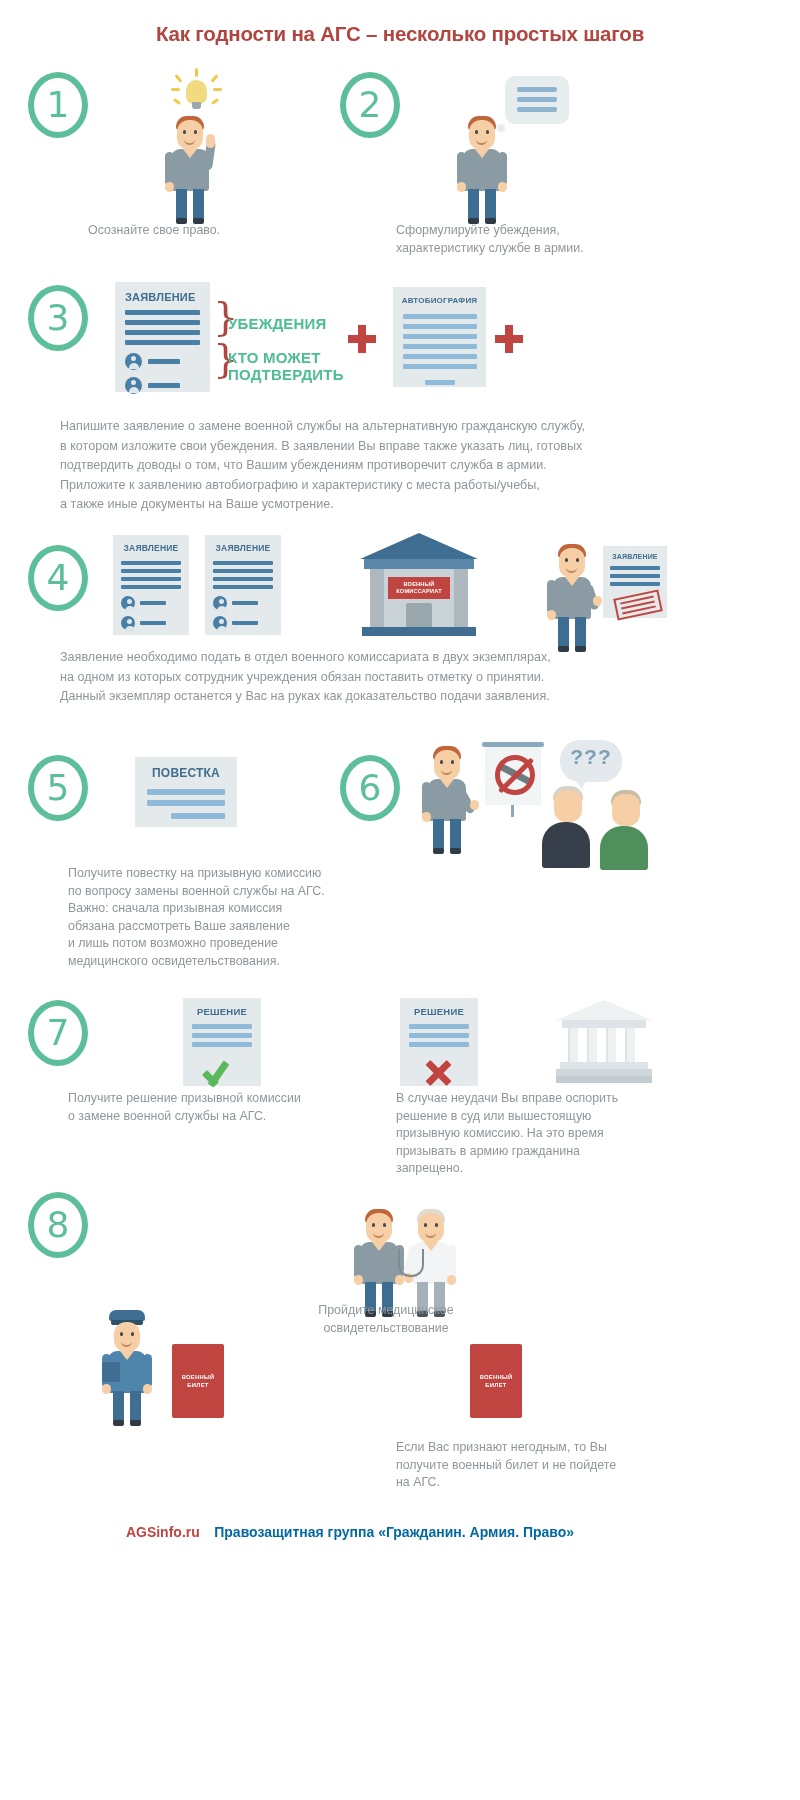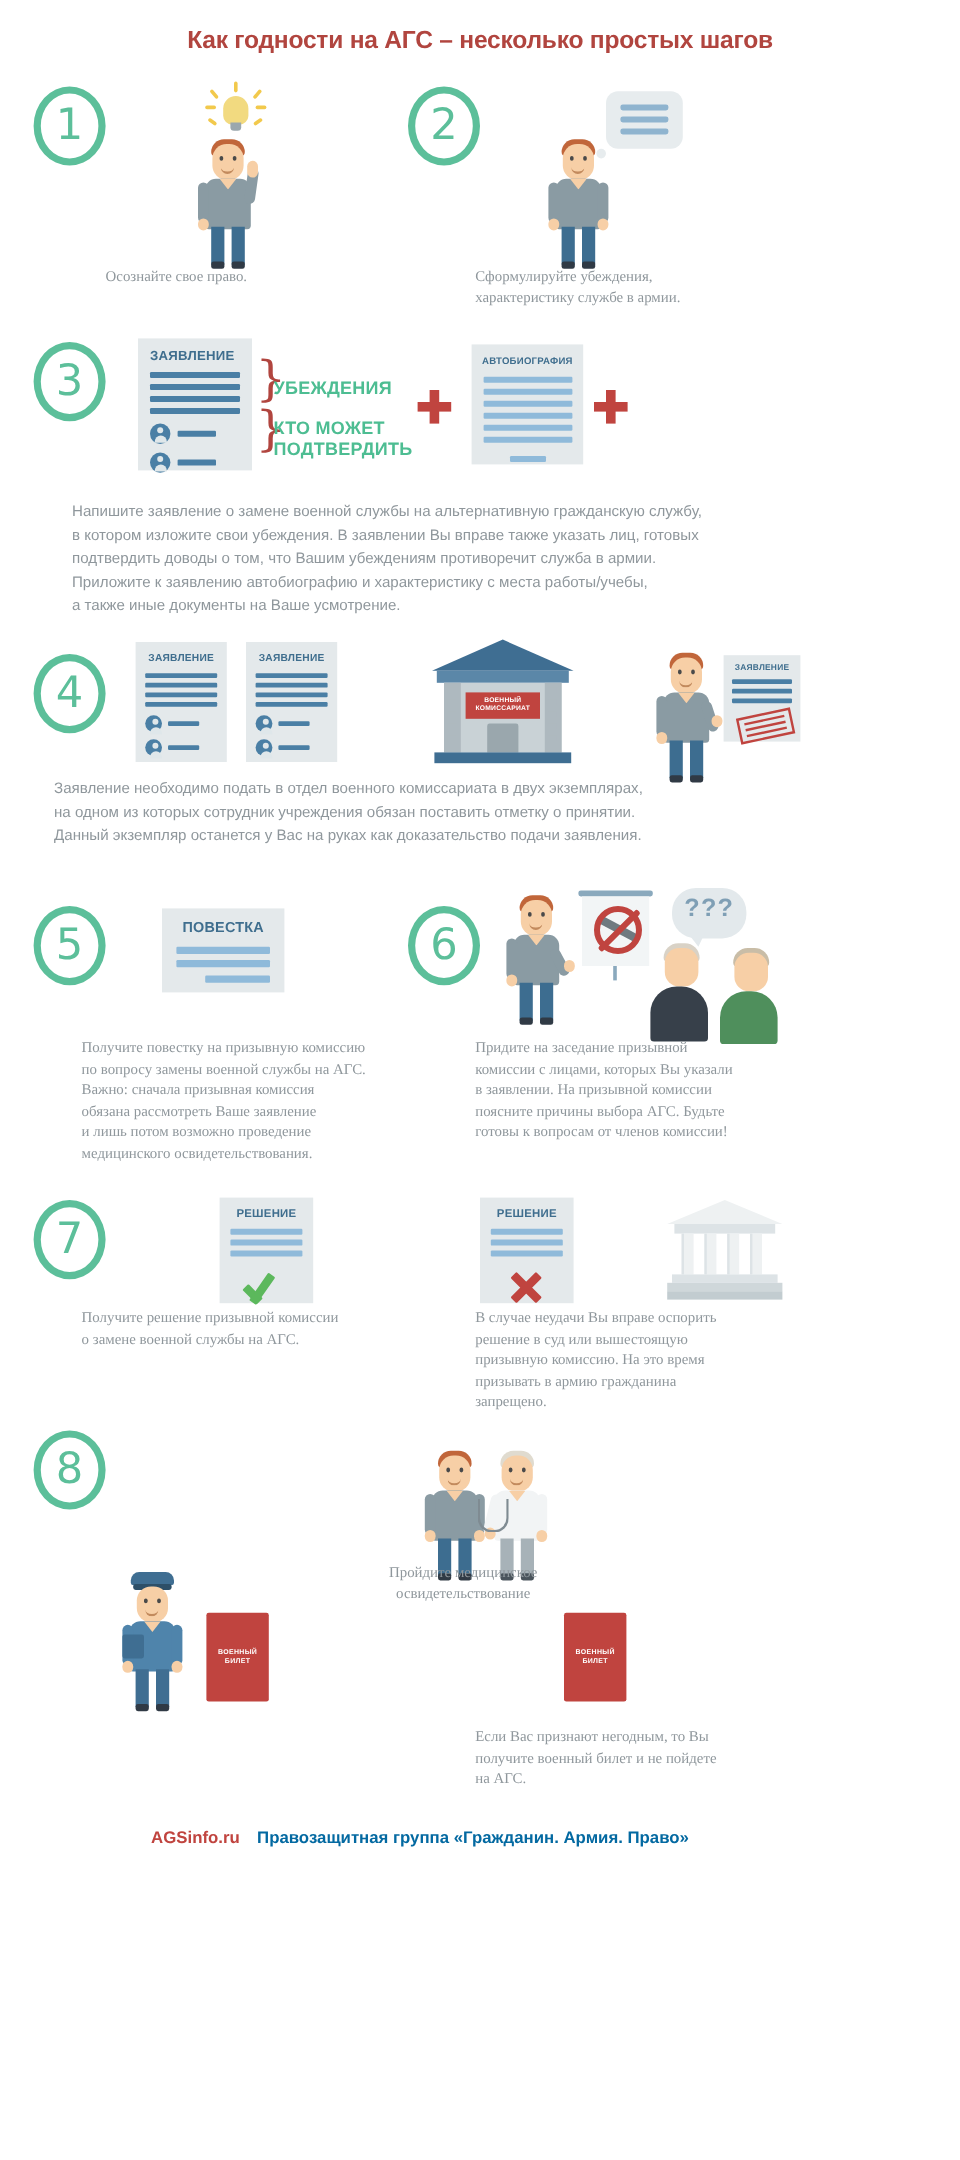--- a/index.html
+++ b/index.html
@@ -18,21 +18,21 @@
 
   
   .step{position:relative;}
   .num{
     width:60px;height:66px;border:6px solid #5cbf9a;border-radius:50%;
     display:flex;align-items:center;justify-content:center;
     font-size:36px;color:#5cbf9a;font-weight:400;line-height:1;
     font-family:"DejaVu Sans",sans-serif;box-sizing:border-box;
   }
   .cap{
-    font-size:12.4px;line-height:1.42;color:#8f979c;font-family:Liberation Serif, serif;
+    font-size:12.4px;line-height:1.42;color:#8f979c;
   }
   .para{
     font-size:12.6px;line-height:1.55;color:#8f979c;
   }
 
   
   .person{position:relative;width:54px;height:112px;}
   .p-head{position:absolute;left:14px;top:8px;width:26px;height:30px;border-radius:12px;background:#f7cfa6;}
   .p-hair{position:absolute;left:13px;top:4px;width:28px;height:14px;border-radius:13px 13px 4px 4px;background:#c1663a;}
   .p-hair.grey{background:#d9d2c6;}
@@ -358,21 +358,21 @@
       <div class="dline" style="margin:4px auto 0;width:50px;height:4px;"></div>
       <div class="dline" style="margin:4px auto 0;width:50px;height:4px;"></div>
       <div style="position:absolute;left:12px;top:48px;width:42px;height:18px;border:2px solid #c0443f;transform:rotate(-12deg);">
         <div style="background:#c0443f;height:2px;margin:3px 4px;"></div>
         <div style="background:#c0443f;height:2px;margin:3px 4px;"></div>
         <div style="background:#c0443f;height:2px;margin:3px 4px;"></div>
       </div>
     </div>
   </div>
 
-  <div class="para abs" style="left:45px;top:648px;width:660px;white-space:pre-line;">Заявление необходимо подать в отдел военного комиссариата в двух экземплярах,
+  <div class="para abs" style="left:60px;top:648px;width:660px;white-space:pre-line;">Заявление необходимо подать в отдел военного комиссариата в двух экземплярах,
 на одном из которых сотрудник учреждения обязан поставить отметку о принятии.
 Данный экземпляр останется у Вас на руках как доказательство подачи заявления.</div>
 
   <div class="step abs" style="left:28px;top:755px;">
     <div class="num">5</div>
   </div>
   <div class="doc abs" style="left:135px;top:757px;width:102px;height:70px;padding:9px 12px 0;">
     <div class="dtitle" style="font-size:12px;">ПОВЕСТКА</div>
     <div class="dline light" style="margin:9px 0 0 0;width:78px;height:6px;"></div>
     <div class="dline light" style="margin:5px 0 0 0;width:78px;height:6px;"></div>
@@ -425,25 +425,20 @@
       <div class="p-hair grey" style="left:15px;top:2px;width:30px;height:16px;"></div>
       <div class="p-head" style="left:16px;top:6px;width:28px;height:32px;"></div>
       <div class="p-body dark" style="left:4px;top:38px;width:48px;height:46px;border-radius:22px 22px 3px 3px;"></div>
     </div>
     <div class="person" style="position:absolute;left:176px;top:50px;width:58px;">
       <div class="p-hair grey" style="left:15px;top:2px;width:30px;height:16px;background:#c9bda7;"></div>
       <div class="p-head" style="left:16px;top:6px;width:28px;height:32px;"></div>
       <div class="p-body green" style="left:4px;top:38px;width:48px;height:44px;border-radius:22px 22px 3px 3px;"></div>
     </div>
   </div>
-  <div class="cap abs" style="left:396px;top:865px;width:310px;white-space:pre-line;">Придите на заседание призывной
-комиссии с лицами, которых Вы указали
-в заявлении. На призывной комиссии
-поясните причины выбора АГС.  Будьте
-готовы к вопросам от членов комиссии!</div>
 
   <div class="step abs" style="left:28px;top:1000px;">
     <div class="num">7</div>
   </div>
   <div class="doc abs" style="left:183px;top:998px;width:78px;height:88px;padding:8px 9px 0;">
     <div class="dtitle" style="font-size:9.5px;">РЕШЕНИЕ</div>
     <div class="dline light" style="margin:7px auto 0;width:60px;height:5px;"></div>
     <div class="dline light" style="margin:4px auto 0;width:60px;height:5px;"></div>
     <div class="dline light" style="margin:4px auto 0;width:60px;height:5px;"></div>
     <div class="check" style="margin:9px auto 0;"></div>

